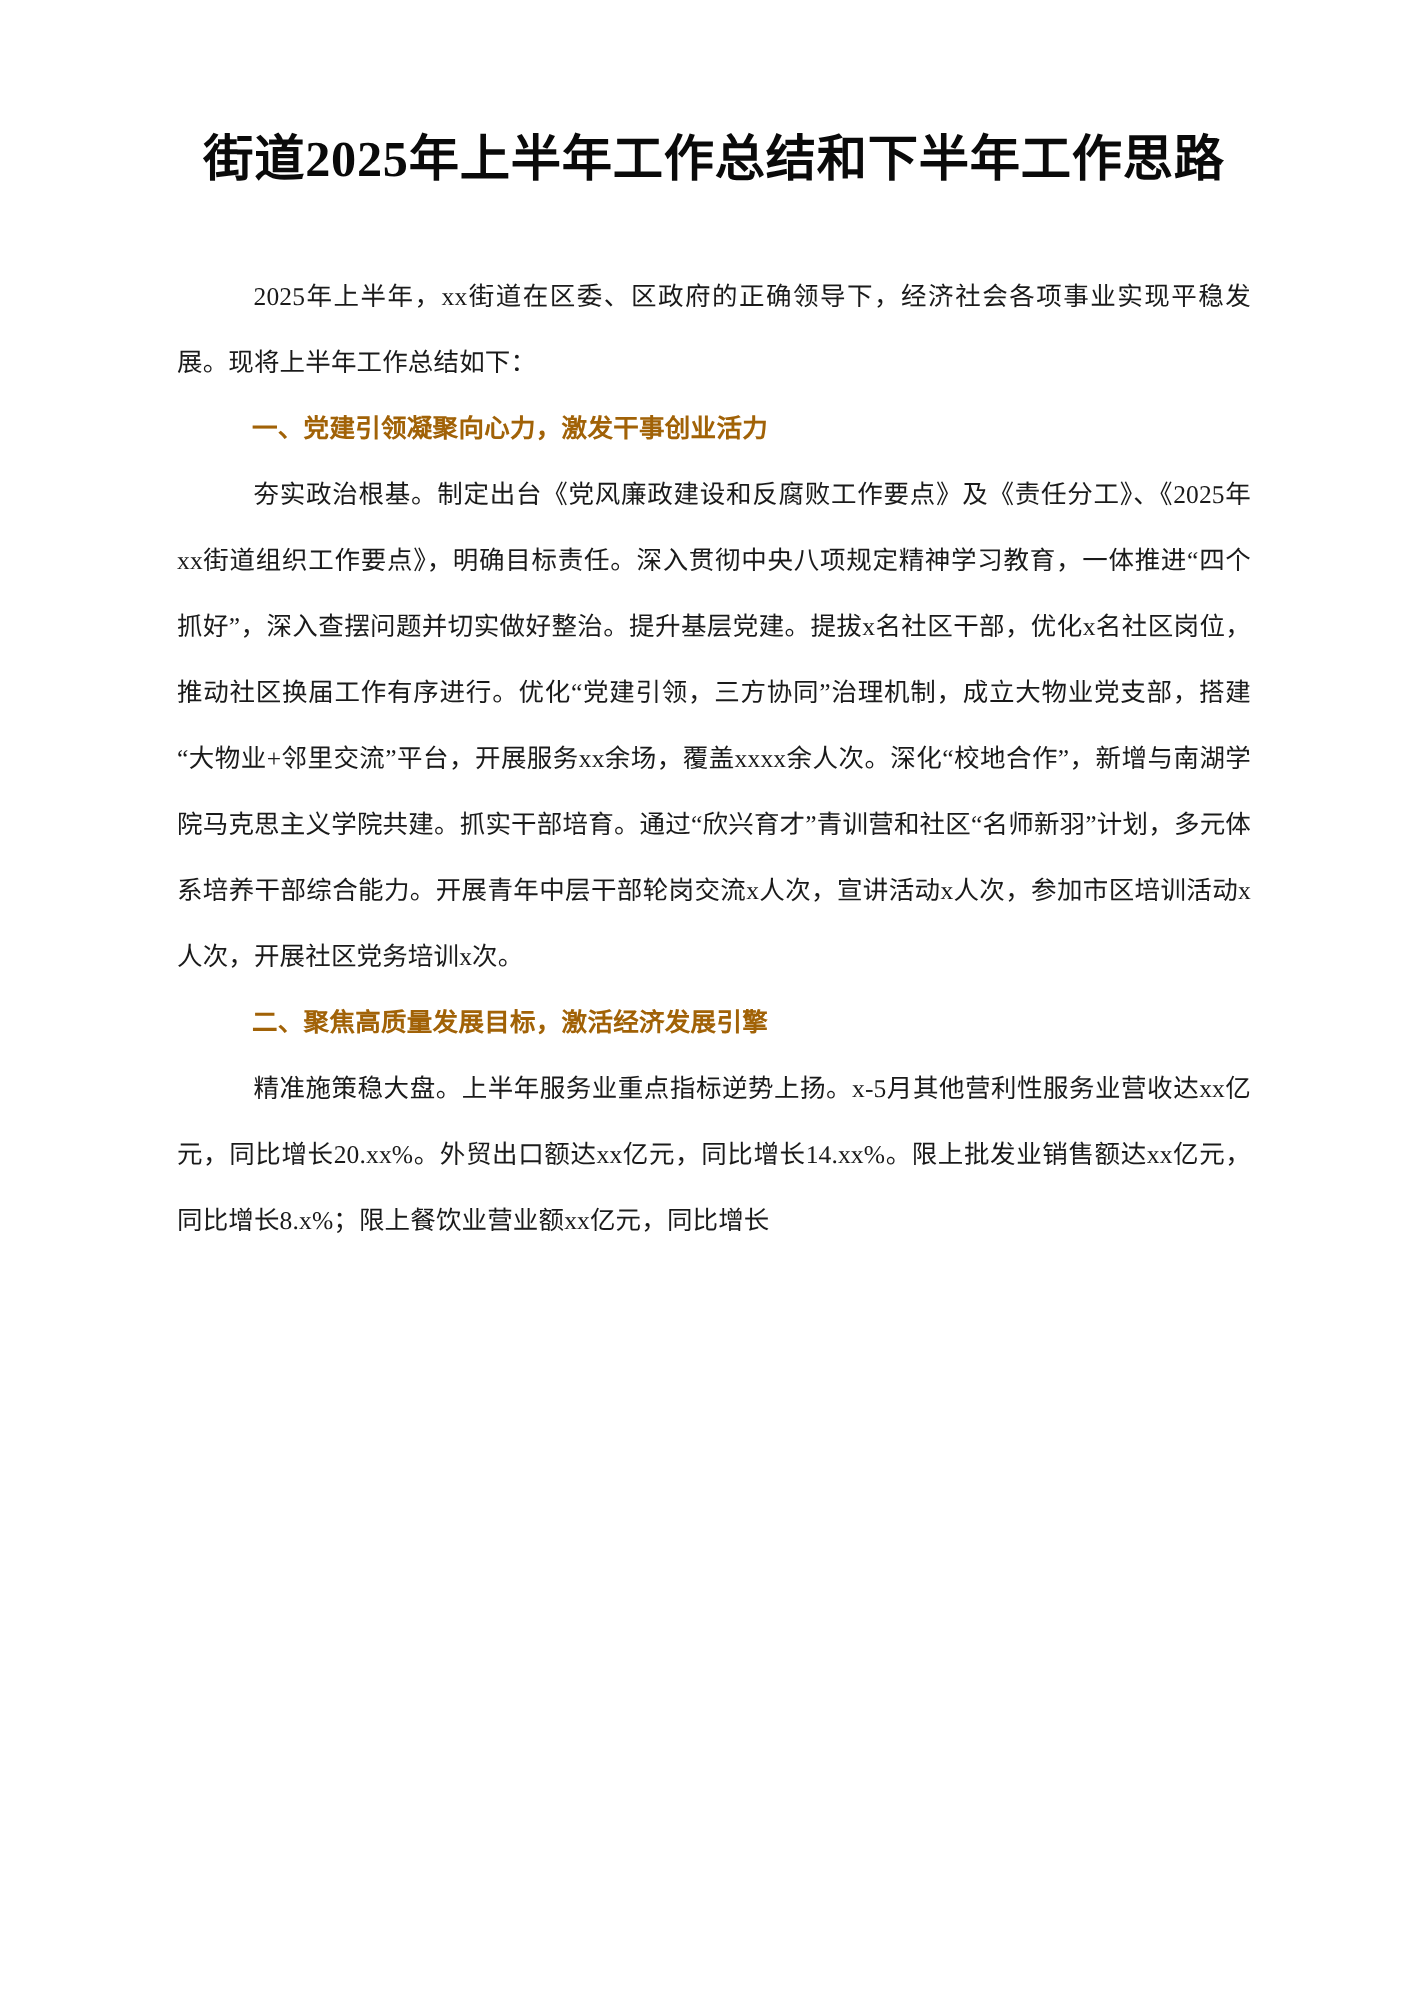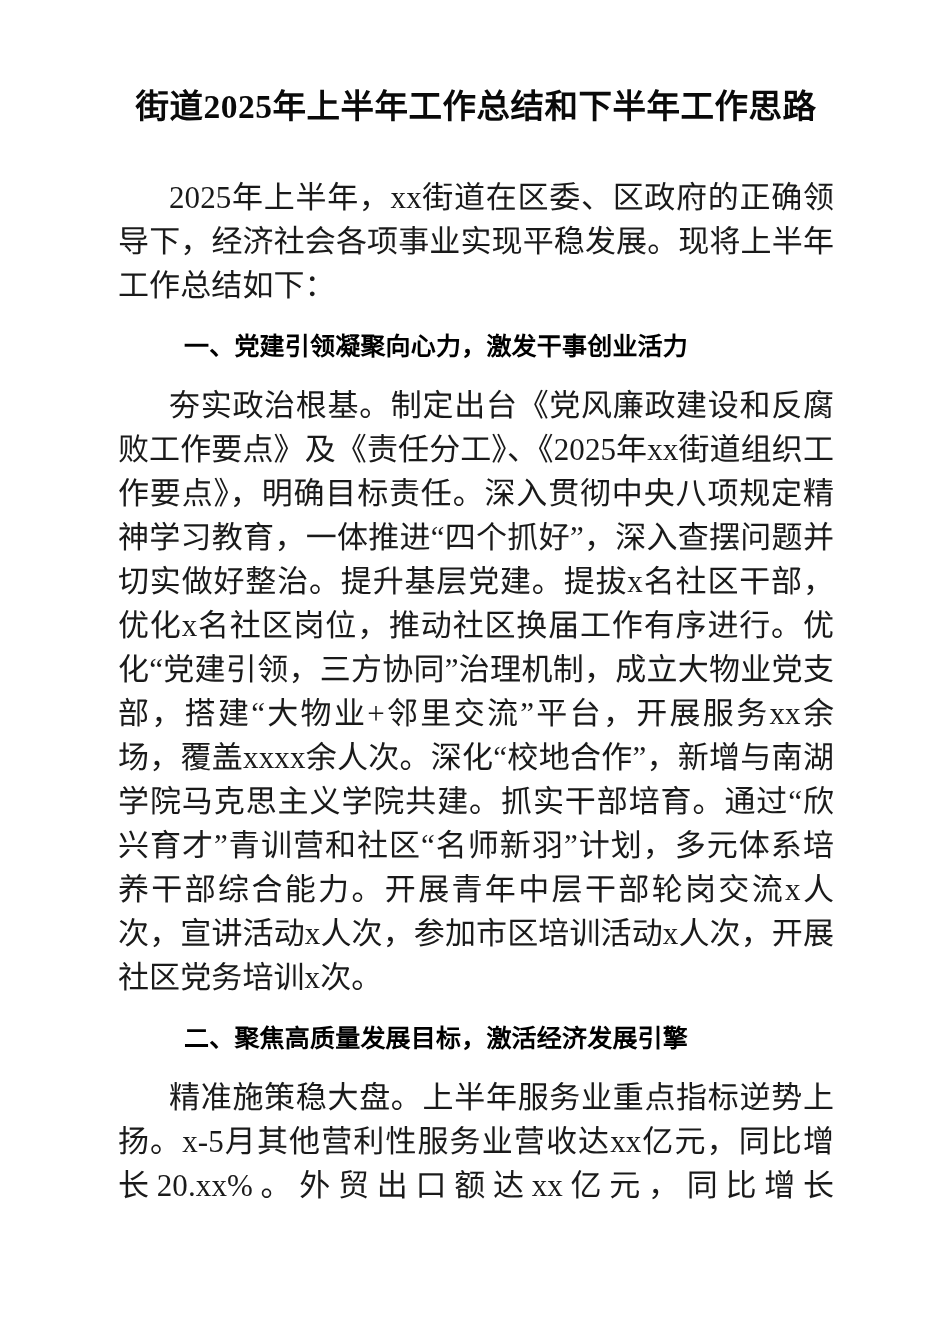--- a/index.html
+++ b/index.html
@@ -48,33 +48,33 @@
 
   
   .title-gap {
     height: 47px;
   }
 
   
   .section-heading {
     font-family: "Liberation Sans", "DejaVu Sans", sans-serif;
     font-weight: 700;
-    font-size: 25px;
+    font-size: 17px;
     line-height: 44px;
-    margin: 16px;
+    margin: 0;
     text-indent: 50px;
     letter-spacing: 0.2px;
-    color: #000000;
+    color: #a16207;
     white-space: nowrap;
   }
 
   
   .body-para {
     font-family: "Liberation Serif", "DejaVu Serif", serif;
-    font-size: 31px;
+    font-size: 17px;
     line-height: 44px;
     margin: 0;
     text-indent: 51px;
     text-align: justify;
     text-justify: inter-ideograph;
     letter-spacing: 0.1px;
     color: #1a1a1a;
   }
 
   

